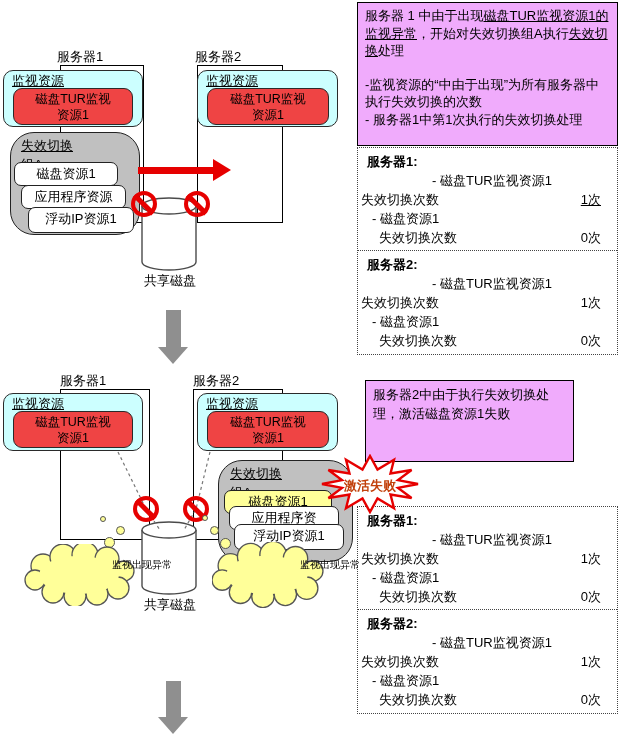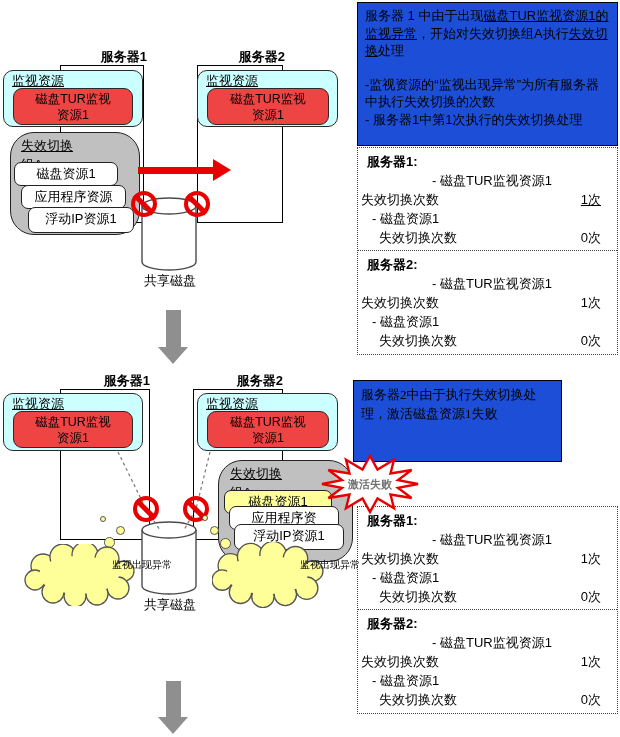--- a/index.html
+++ b/index.html
@@ -1,47 +1,47 @@
 <!DOCTYPE html>
 <html><head>
 <meta charset="utf-8">
 <style>
   html,body{margin:0;padding:0;background:#fff;}
   *{box-sizing:border-box;}
   #stage{position:relative;width:620px;height:737px;background:#fff;overflow:hidden;
          font-family:"Liberation Sans","DejaVu Sans",sans-serif;font-size:13px;color:#000;}
   .abs{position:absolute;}
   .server-box{border:1.5px solid #000;background:#fff;}
-  .server-label{text-align:right;height:16px;line-height:16px;font-weight:bold;}
+  .server-label{text-align:left;height:16px;line-height:16px;}
   .monitor-box{background:#ccffff;border:1.5px solid #2a2a2a;border-radius:10px;}
   .monitor-label{text-decoration:underline;padding:2px 0 0 8px;line-height:15px;font-family:Liberation Serif, serif;}
   .yellow-box{background:#ef4444;border:1.5px solid #2a2a2a;border-radius:9px;text-align:center;}
   .yellow-box span{display:block;width:82px;margin:2px auto 0;font-size:12.5px;line-height:16px;}
   .group-box{background:#c0c0c0;border:1.6px solid #222;border-radius:24px;}
   .group-label{text-decoration:underline;line-height:19px;}
   .resource-box{background:#fff;border:1.5px solid #222;border-radius:7px;text-align:center;line-height:20px;padding-top:1px;}
   .res-yellow{background:#ffff99;}
   .noentry{width:26px;height:26px;border:4px solid #e60000;border-radius:50%;background:transparent;z-index:12;}
   .noentry::before{content:"";position:absolute;top:6.8px;left:-4px;width:26px;height:4.5px;background:#e60000;transform:rotate(45deg);}
   .red-shaft{background:#e60000;z-index:11;}
   .red-head{width:0;height:0;border-top:11px solid transparent;border-bottom:11px solid transparent;border-left:18px solid #e60000;z-index:11;}
   .gray-shaft{background:#8f8f8f;}
   .gray-head{width:0;height:0;border-left:15px solid transparent;border-right:15px solid transparent;border-top:17px solid #8f8f8f;}
-  .note-box{border:1.4px solid #000;background:#1d4ed8;padding:4px 7px;line-height:17.5px;}
+  .note-box{border:1.4px solid #000;background:#f0abfc;padding:4px 7px;line-height:17.5px;}
   .note-spacer{height:16px;}
   .u{text-decoration:underline;}
   .stats-panel{border:1.2px dotted #444;background:#fff;padding-top:2px;z-index:5;}
   .stats-title{padding:2px 0 0 9px;line-height:19px;font-weight:bold;}
   .stats-line{position:relative;line-height:19px;white-space:nowrap;}
   .stats-value{position:absolute;right:16px;}
   .stats-divider{border-top:1.2px dotted #444;margin:3px 0 2px 0;height:0;}
   .ind0{padding-left:3px;}.ind1{padding-left:9px;text-align:center;}.ind2{padding-left:14px;}.ind3{padding-left:21px;}
   .cloud-text{text-align:right;line-height:18px;font-size:10px;z-index:21;margin-left:48px;}
   .tail{border:1.3px solid #555;background:#ffff99;border-radius:50%;z-index:20;}
-  .burst-text{color:#737373;font-weight:bold;font-size:11px;text-align:center;z-index:31;}
+  .burst-text{color:#c2410c;font-weight:bold;font-size:13px;text-align:center;z-index:31;}
   svg{display:block;}
 </style>
 </head>
 <body>
 
 <div id="stage">
 
   <div class="abs server-box" style="left:60px;top:65px;width:84px;height:158px;"></div>
   <div class="abs server-box" style="left:197px;top:65px;width:86px;height:158px;"></div>
   <div class="abs server-label" style="left:57px;top:49px;width:90px;">服务器1</div>
@@ -165,21 +165,21 @@
   </svg>
   <div class="abs burst-text" style="left:330px;top:477px;width:80px;">激活失败</div>
 
   <div class="abs gray-shaft" style="left:166px;top:681px;width:15px;height:36px;"></div>
   <div class="abs gray-head" style="left:158px;top:717px;"></div>
 
   <div class="abs note-box" style="left:357px;top:2px;width:261px;height:144px;overflow:hidden;">
     <div><span>服务器 1 中由于出现</span><span class="u">磁盘TUR监视资源1的监视异常</span><span>，开始对失效切换组A执行</span><span class="u">失效切换</span><span>处理</span></div>
     <div class="note-spacer"></div>
     <div>
-        <div class="note-bullet">-监视资源的“监视出现异常”为所有服务器中执行失效切换的次数</div>
+        <div class="note-bullet">-监视资源的“中由于出现”为所有服务器中执行失效切换的次数</div>
         <div class="note-bullet">- 服务器1中第1次执行的失效切换处理</div>
       </div>
   </div>
 
   <div class="abs stats-panel" style="left:357px;top:147px;width:261px;height:208px;overflow:hidden;">
       <div class="stats-section">
         <div class="stats-title">服务器1:</div>
         <div class="stats-line ind1"><span>- 磁盘TUR监视资源1</span></div>
         <div class="stats-line ind0"><span>失效切换次数</span><span class="stats-value u">1次</span></div>
         <div class="stats-line ind2"><span>- 磁盘资源1</span></div>
@@ -188,21 +188,21 @@
       <div class="stats-divider"></div>
       <div class="stats-section">
         <div class="stats-title">服务器2:</div>
         <div class="stats-line ind1"><span>- 磁盘TUR监视资源1</span></div>
         <div class="stats-line ind0"><span>失效切换次数</span><span class="stats-value">1次</span></div>
         <div class="stats-line ind2"><span>- 磁盘资源1</span></div>
         <div class="stats-line ind3"><span>失效切换次数</span><span class="stats-value">0次</span></div>
       </div>
     </div>
 
-  <div class="abs note-box" style="left:353px;top:380px;width:209px;height:82px;line-height:19px;overflow:hidden;font-family:Liberation Serif, serif;">
+  <div class="abs note-box" style="left:365px;top:380px;width:209px;height:82px;line-height:19px;overflow:hidden;">
     <div>服务器2中由于执行失效切换处理，激活磁盘资源1失败</div>
   </div>
 
   <div class="abs stats-panel" style="left:357px;top:506px;width:261px;height:208px;overflow:hidden;">
       <div class="stats-section">
         <div class="stats-title">服务器1:</div>
         <div class="stats-line ind1"><span>- 磁盘TUR监视资源1</span></div>
         <div class="stats-line ind0"><span>失效切换次数</span><span class="stats-value">1次</span></div>
         <div class="stats-line ind2"><span>- 磁盘资源1</span></div>
         <div class="stats-line ind3"><span>失效切换次数</span><span class="stats-value">0次</span></div>

